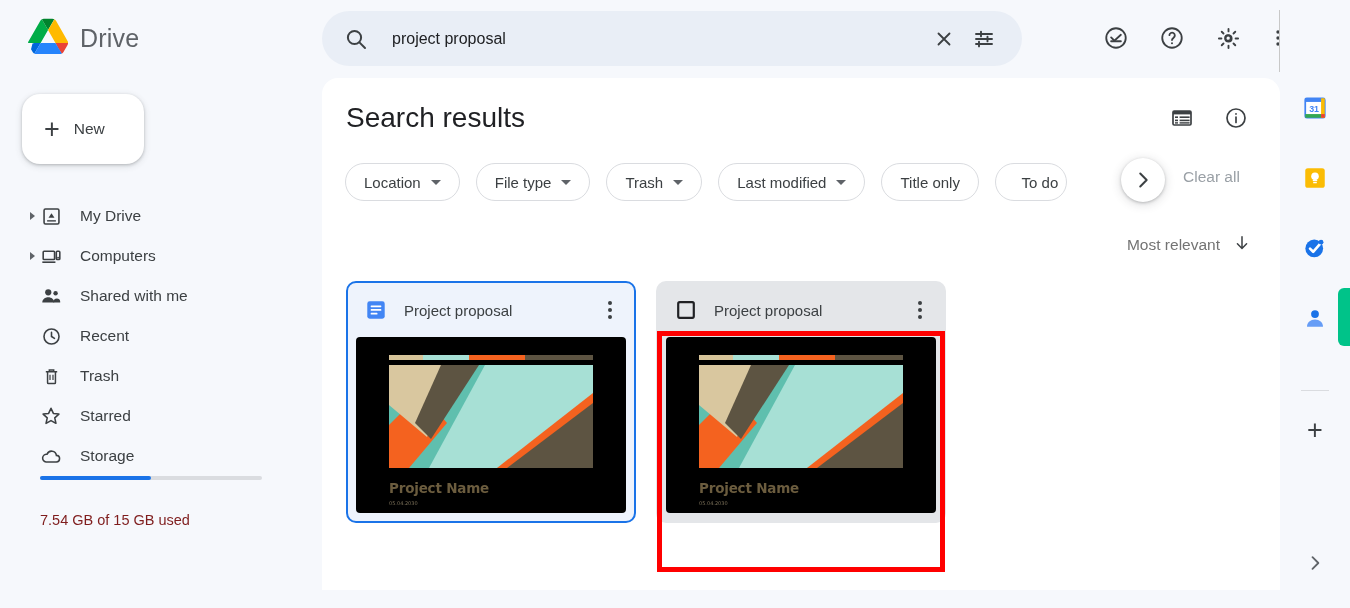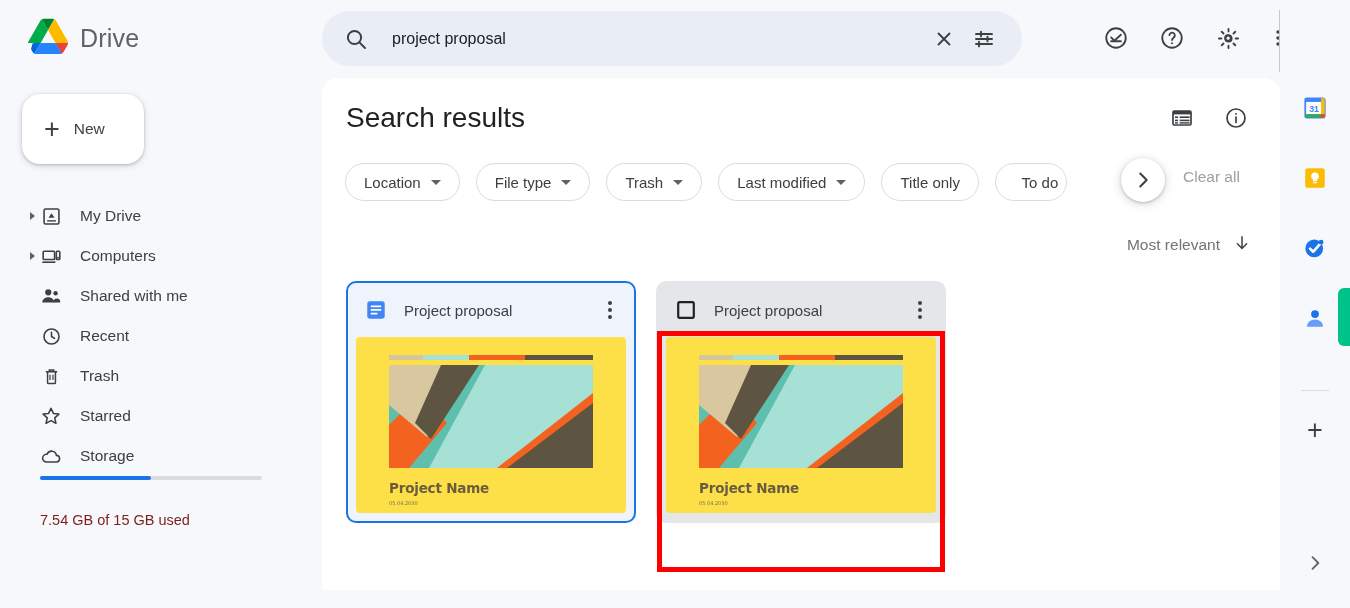--- a/index.html
+++ b/index.html
@@ -99,21 +99,21 @@
   .card { width: 290px; border-radius: 10px; overflow: hidden; cursor: pointer; position: relative; }
   .card.selected { background: #eef3fc; border: 2px solid #1a73e8; }
   .card.hovered { background: #e4e6e9; border: 2px solid transparent; }
   .card-head { height: 54px; display: flex; align-items: center; padding: 0 12px 0 16px; gap: 16px; }
   .file-ico { width: 24px; height: 24px; display: flex; align-items: center; justify-content: center; flex: none; }
   .card-title { flex: 1; font-size: 15px; color: #3c4043; overflow: hidden; white-space: nowrap; text-overflow: ellipsis; }
   .kebab { width: 24px; height: 24px; display: flex; align-items: center; justify-content: center;
     flex-direction: column; gap: 3px; cursor: pointer; flex: none; }
   .kebab i { width: 4px; height: 4px; border-radius: 50%; background: #3c4043; display: block; }
 
-  .thumb-area { margin: 0 8px 8px 8px; background: #fde047; border-radius: 4px; height: 176px;
+  .thumb-area { margin: 0 8px 8px 8px; background: #000000; border-radius: 4px; height: 176px;
     display: flex; flex-direction: column; align-items: center; justify-content: flex-start; padding-top: 18px; }
   .slide { width: 204px; }
   .colorbar { display: flex; height: 5px; width: 204px; }
   .slide-art { width: 204px; height: 103px; margin-top: 5px; position: relative; overflow: hidden; background: #4ab3a1; }
   .slide-name { width: 204px; margin-top: 12px; font-size: 13.5px; font-weight: bold; color: #6b5c3e;
     font-family: "DejaVu Sans", sans-serif; letter-spacing: -.2px; }
   .slide-date { width: 204px; margin-top: 4px; font-size: 5px; color: #7a6f58;
     font-family: "DejaVu Sans", sans-serif; }
 
   

